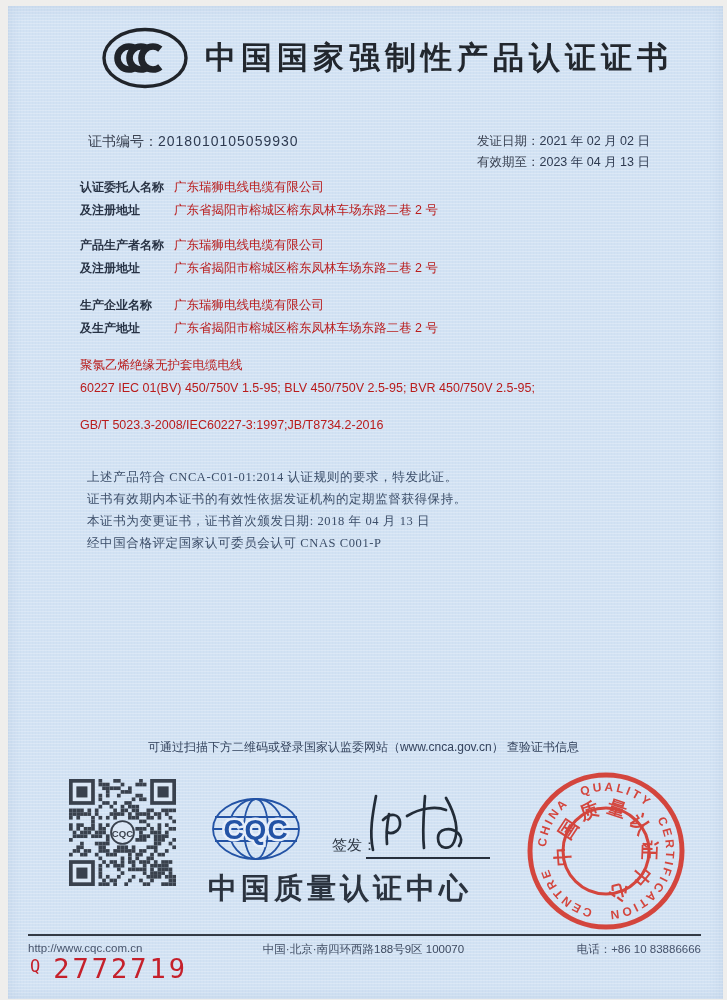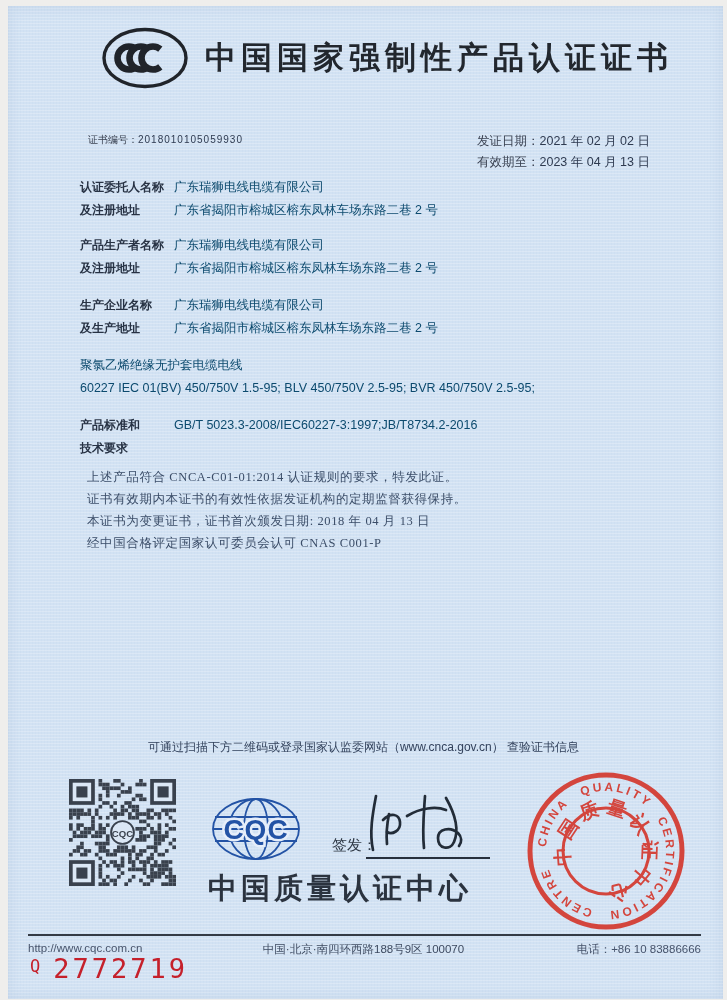--- a/index.html
+++ b/index.html
@@ -24,29 +24,29 @@
   
   .ccc-logo { left:100px; top:26px; }
   .title {
     left:205px; top:37px;
     font-size:31px; font-weight:bold; letter-spacing:5px;
     color:#22272e;
     text-align:center;
   }
 
   
-  .meta-left { left:88px; top:133px; font-size:10px; color:#333f52; }
+  .meta-left { left:88px; top:133px; font-size:14px; color:#333f52; }
   .meta-left .lab, .meta-right .lab { font-family:"Liberation Serif", serif; color:#3a4252; }
   .meta-left .val { letter-spacing:1px; color:#2e3a50; }
   .meta-right { left:477px; top:131px; font-size:12.5px; color:#2e3a50; line-height:21px; }
 
   
   .field { left:80px; display:flex; line-height:23px; }
   .f-label { flex:0 0 94px; font-size:12px; font-weight:bold; color:#273244; white-space:nowrap; }
-  .f-value { font-size:12.5px; color:#0c4a6e; white-space:nowrap; }
+  .f-value { font-size:12.5px; color:#b91c1c; white-space:nowrap; }
   .f1 { top:176px; } .f2 { top:234px; } .f3 { top:294px; } .f4 { top:354px; } .f5 { top:414px; }
 
   
   .notes {
     left:87px; top:466px; line-height:22px;
     font-family:"Liberation Serif", serif;
     font-size:12.5px; letter-spacing:.6px; color:#3b4d68;
   }
 
   .verify { left:0; top:739px; width:100%; text-align:center; font-size:12px; color:#33425c; }
@@ -128,24 +128,20 @@
       <div>广东省揭阳市榕城区榕东凤林车场东路二巷 2 号</div>
     </div>
 </div>
 <div class="abs field f4">
   <div class="f-value">
       <div>聚氯乙烯绝缘无护套电缆电线</div>
       <div>60227 IEC 01(BV) 450/750V 1.5-95; BLV 450/750V 2.5-95; BVR 450/750V 2.5-95;</div>
     </div>
 </div>
 <div class="abs field f5">
-  <div class="f-label">
-      <div>产品标准和</div>
-      <div>技术要求</div>
-    </div>
   <div class="f-value">
       <div>GB/T 5023.3-2008/IEC60227-3:1997;JB/T8734.2-2016</div>
       <div></div>
     </div>
 </div>
 
 <div class="abs notes">
   <div>上述产品符合 CNCA-C01-01:2014 认证规则的要求，特发此证。</div>
   <div>证书有效期内本证书的有效性依据发证机构的定期监督获得保持。</div>
   <div>本证书为变更证书，证书首次颁发日期: 2018 年 04 月 13 日</div>

